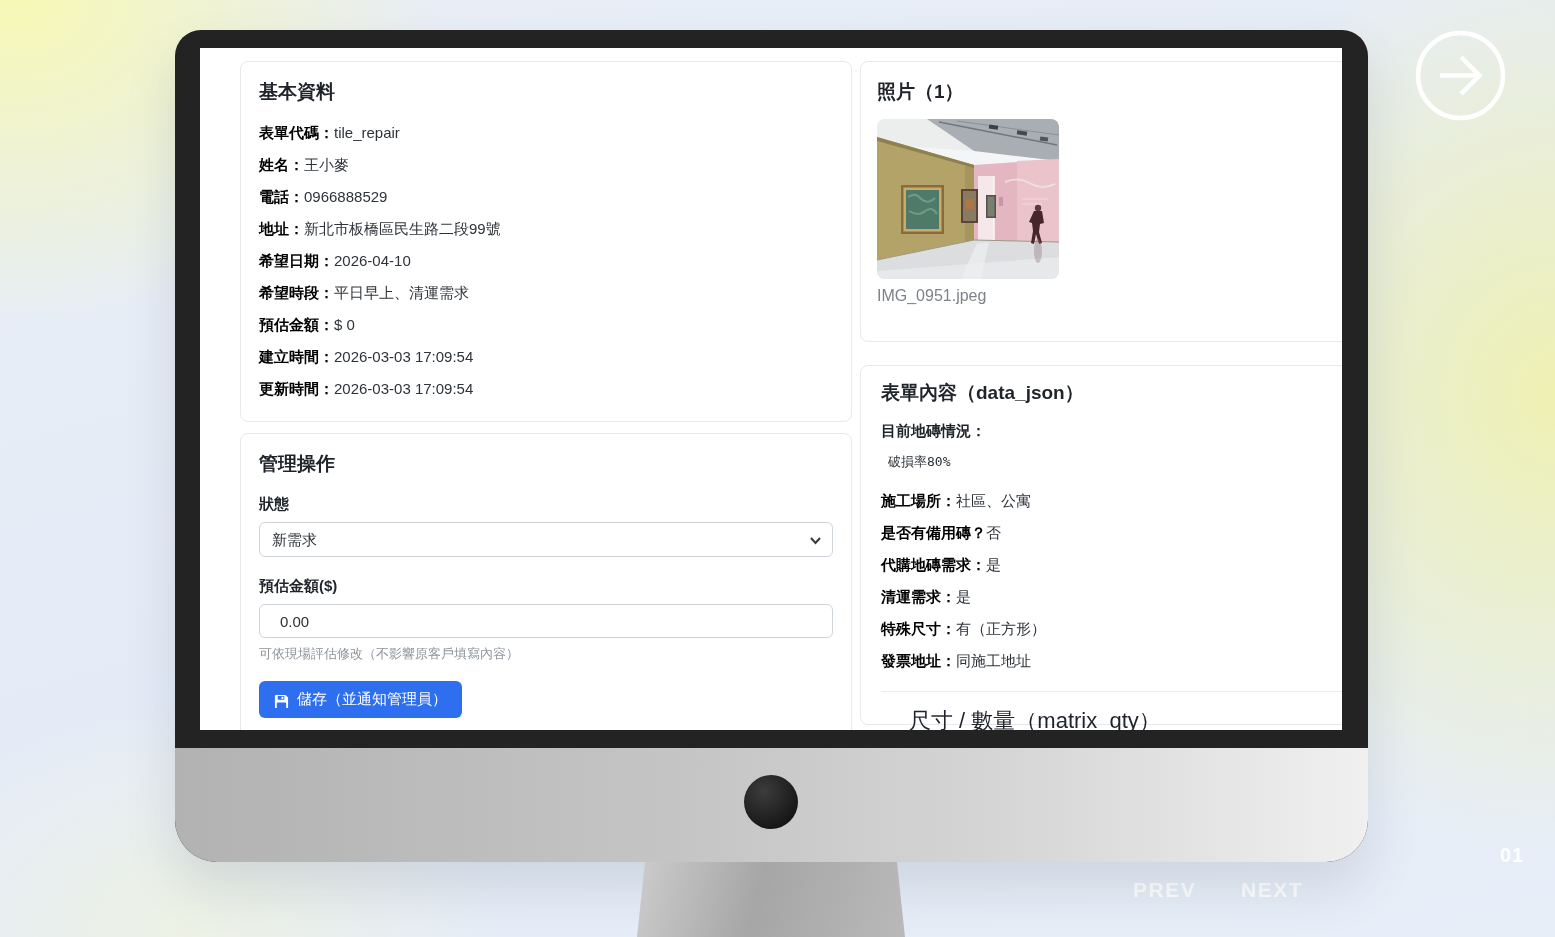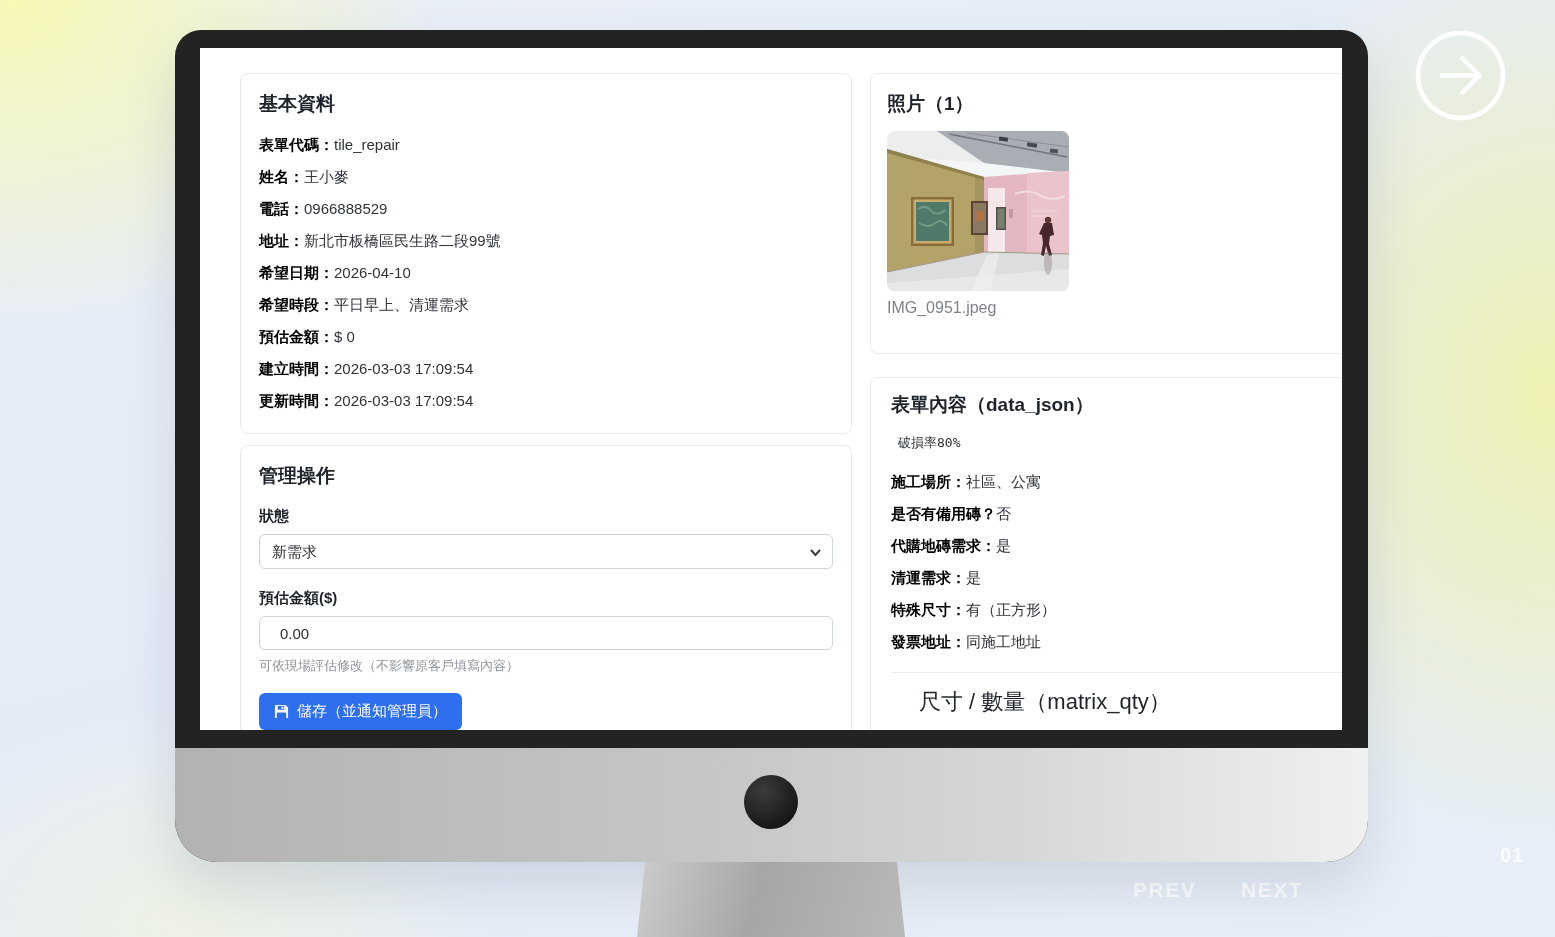--- a/index.html
+++ b/index.html
@@ -32,21 +32,21 @@
              background:linear-gradient(to right,#b2b2b2 0%,#c6c6c6 45%,#d6d6d6 70%,#f0f0f0 100%);
              border-radius:0 0 42px 42px; }
   .camera  { position:absolute; left:569px; top:745px; width:54px; height:54px; border-radius:50%;
              background:radial-gradient(circle at 36% 30%, #3c3c3c, #161616 75%); }
   .stand   { position:absolute; left:637px; top:862px; width:268px; height:75px;
              clip-path:polygon(3% 0%, 97% 0%, 100% 100%, 0% 100%);
              background:linear-gradient(105deg,#cccccc 0%,#a6a6a6 45%,#b9b9b9 100%); }
 
   .screen  { position:absolute; left:25px; top:18px; width:1142px; height:682px;
              background:#ffffff; overflow:hidden; }
-  .content { position:absolute; left:40px; top:25px; display:flex; gap:18px; }
+  .content { position:absolute; left:40px; top:13px; display:flex; gap:8px; }
   .col-left  { width:612px; flex:0 0 612px; }
   .col-right { width:520px; flex:0 0 520px; }
 
   
   .card { background:#fff; border:1px solid #e7e9ec; border-radius:8px; }
   .card + .card { margin-top:11px; }
   .card-pad { padding:17px 18px 22px 18px; }
   .card-title { font-size:19px; font-weight:700; color:#1f242b; margin-bottom:18px; }
 
   .info-row { font-size:15px; line-height:20px; margin-bottom:12px; white-space:nowrap; }
@@ -63,21 +63,21 @@
     border:1px solid #ced4da; border-radius:6px; background:#fff; appearance:none;
     -webkit-appearance:none; font-family:inherit; outline:none;
   }
   .chev { position:absolute; right:11px; top:11px; pointer-events:none; }
   input.amount {
     width:100%; height:34px; font-size:15px; color:#2b3036; padding:0 20px;
     border:1px solid #ced4da; border-radius:6px; outline:none; font-family:inherit;
   }
   .helper { font-size:13px; color:#8d939a; margin-top:7px; }
   .btn-save {
-    margin-top:18px; display:inline-flex; align-items:center; gap:8px;
+    margin-top:18px; display:inline-flex; align-items:flex-end; gap:8px;
     background:#2e6ff0; color:#fff; border:none; border-radius:6px;
     font-size:15px; font-weight:500; padding:9px 15px; cursor:pointer; font-family:Liberation Sans, sans-serif;
   }
 
   
   .photo-thumb { display:block; width:182px; height:160px; border-radius:8px; overflow:hidden;
                  margin-top:2px; cursor:pointer; }
   .photo-name { font-size:16px; color:#7d838a; margin:8px 0 26px; }
 
   
@@ -219,20 +219,21 @@
               <path d="M157 92 l8 0 l2 12 l-4 1 l-1 8 l3 11 l-3 1 l-3 -10 l-2 10 l-3 -1 l2 -12 l-1 -8 l-3 -1 z" fill="#46262b"></path>
               <ellipse cx="161" cy="132" rx="4" ry="12" fill="#8a7075" opacity=".35"></ellipse>
             </svg>
           </div>
           <div class="photo-name">IMG_0951.jpeg</div>
         </div>
 
         <div class="card" style="margin-top:23px; padding:14px 20px 30px 20px; height:360px;">
           <div class="card-title" style="margin-bottom:16px;">表單內容（data_json）</div>
 
+          <div class="cond-label">目前地磚情況：</div>
           <pre class="cond-pre">破損率80%</pre>
 
           <div class="fc-row">
             <span class="lbl">施工場所：</span><span class="val">社區、公寓</span>
           </div>
           <div class="fc-row">
             <span class="lbl">是否有備用磚？</span><span class="val">否</span>
           </div>
           <div class="fc-row">
             <span class="lbl">代購地磚需求：</span><span class="val">是</span>

